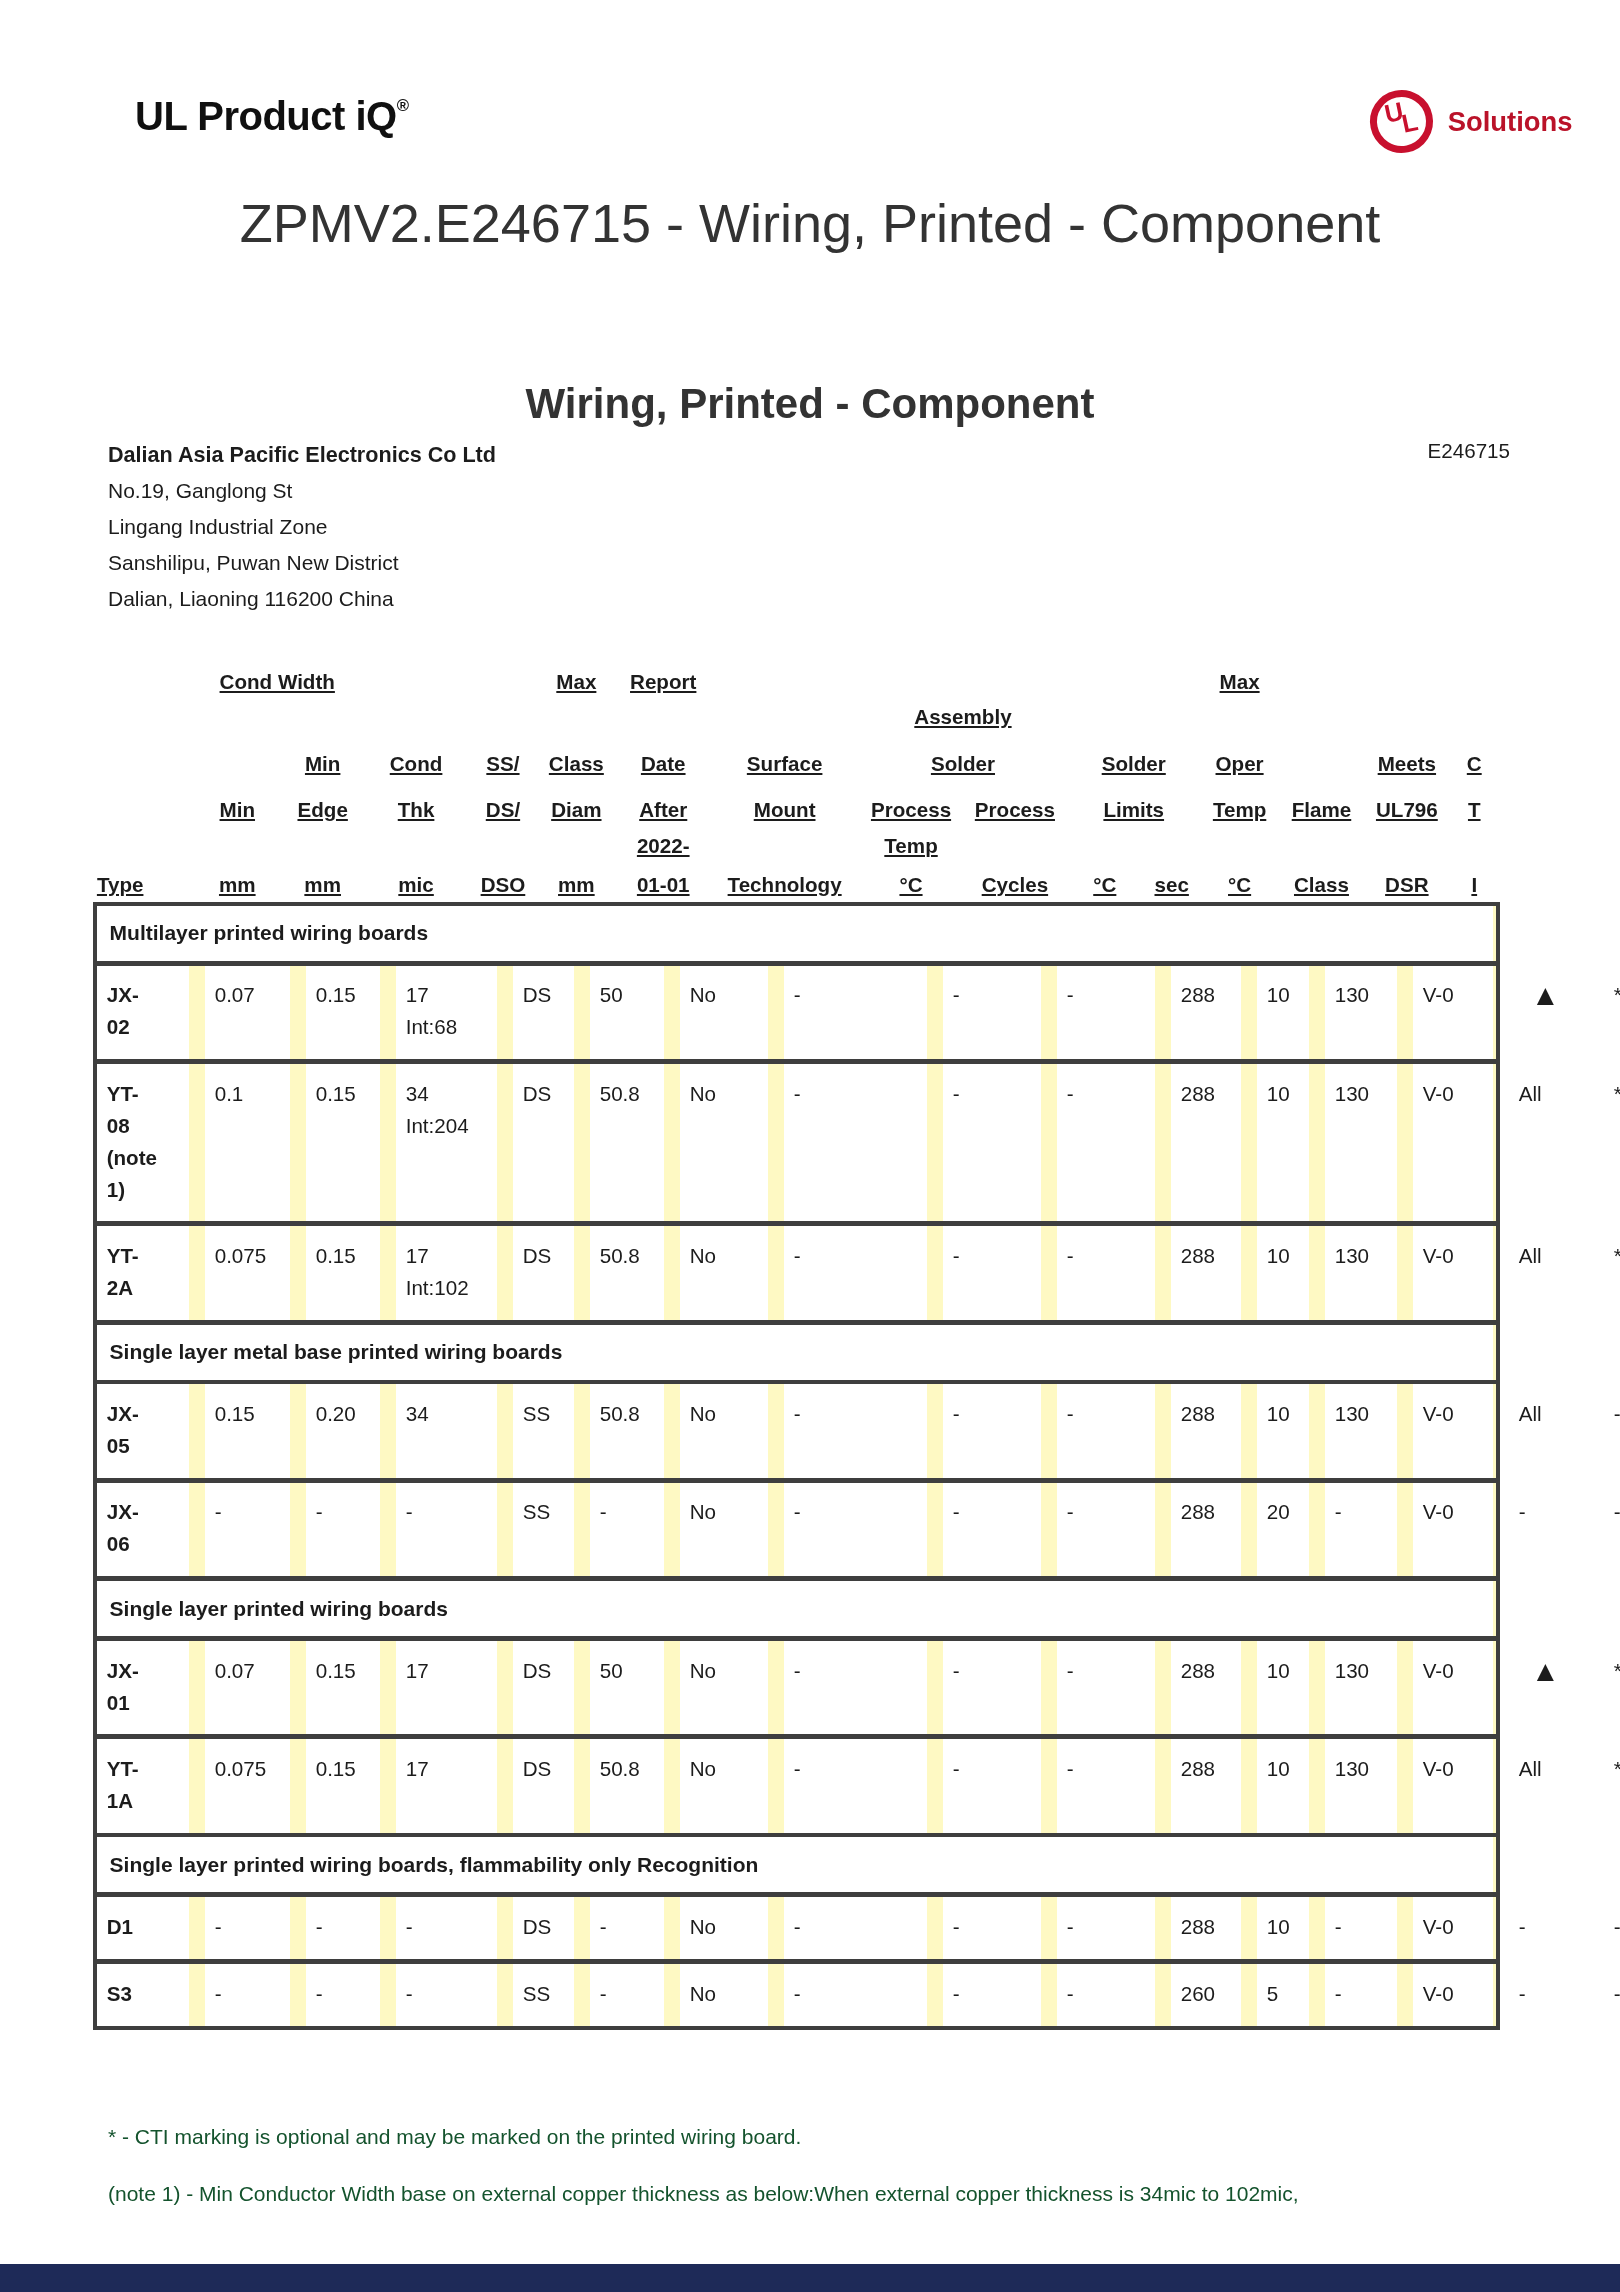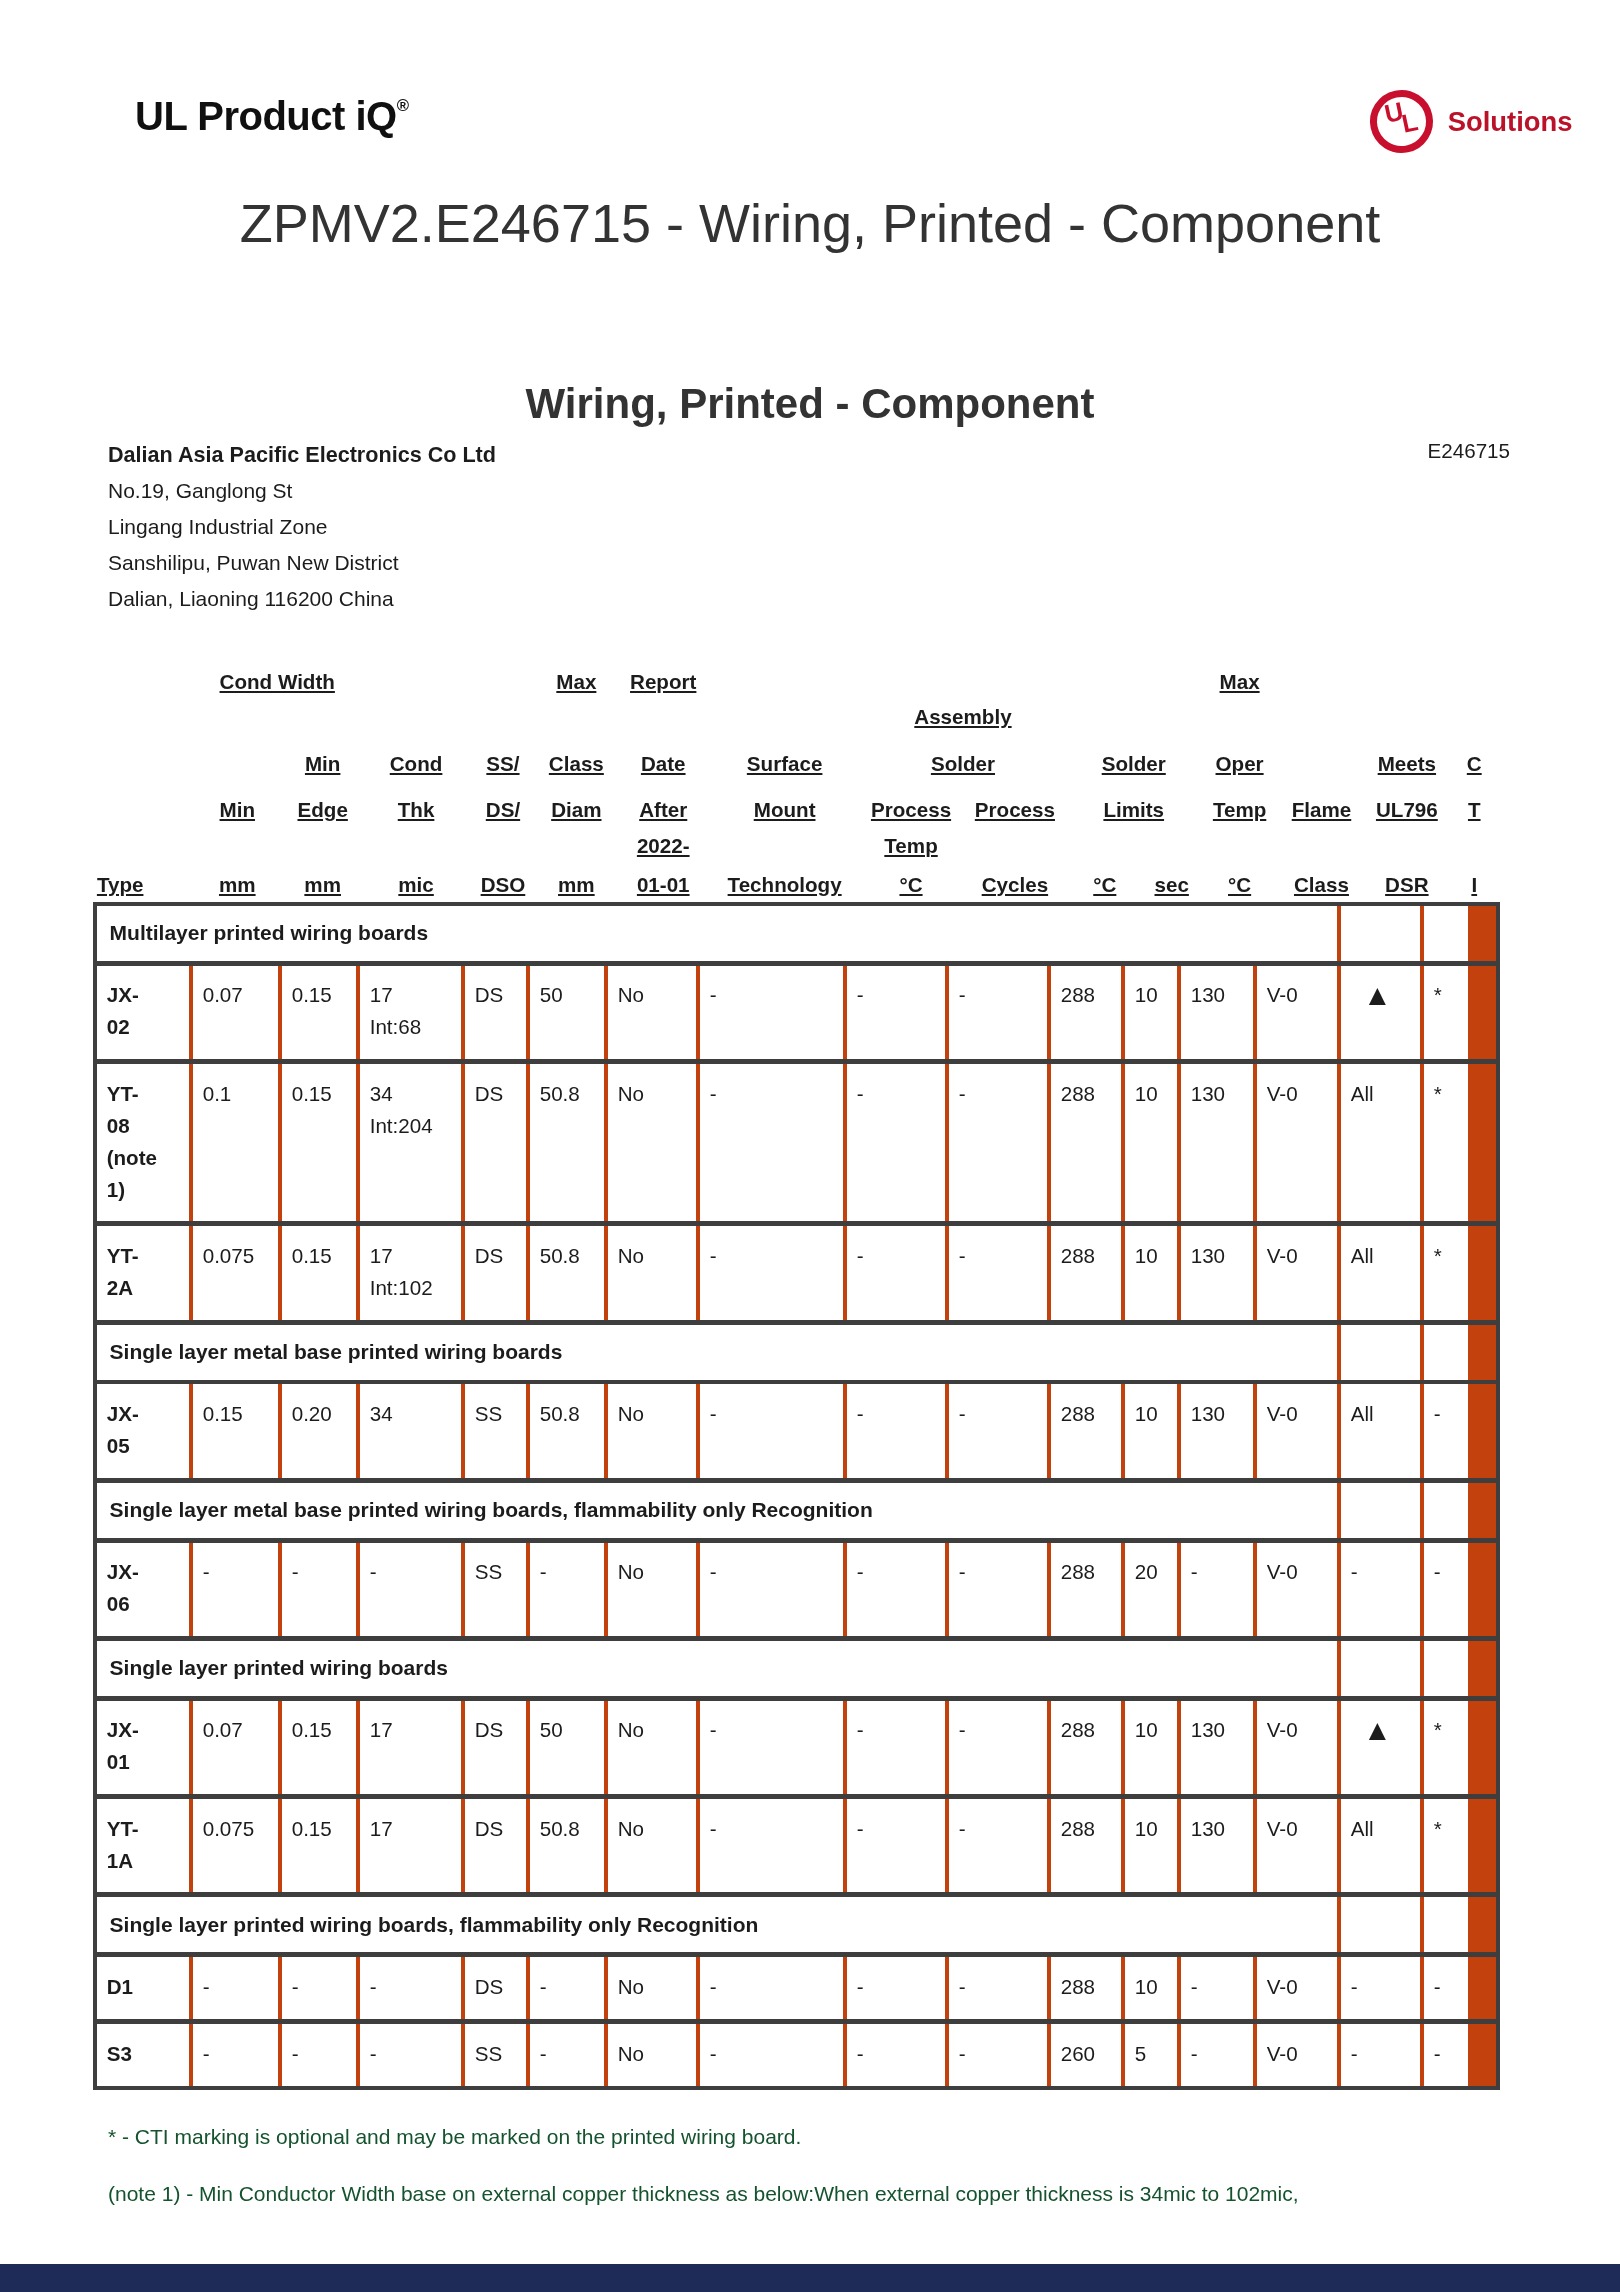--- a/index.html
+++ b/index.html
@@ -30,21 +30,21 @@
   
   :root{--cols:92px 85px 74px 101px 61px 74px 88px 143px 98px 98px 70px 52px 72px 80px 79px 44px;}
   .thead{position:absolute;left:93px;top:649px;width:1407px;box-sizing:border-box;
     padding:0 3.9px;display:grid;grid-template-columns:var(--cols);column-gap:5.9px;
     grid-template-rows:47px 35px 47px 46px 36px 39px;text-decoration:underline;}
   .hcell{display:flex;align-items:flex-end;justify-content:center;font-weight:700;
     font-size:20.6px;padding-bottom:2px;text-align:center;white-space:nowrap;}
   
   .ptable{position:absolute;left:93px;top:902px;width:1407px;box-sizing:border-box;
     background:#3e3e3e;padding:3.9px;display:flex;flex-direction:column;gap:4.9px;}
-  .trow{display:grid;grid-template-columns:var(--cols);column-gap:4px;background:#c2410c;}
+  .trow{display:grid;grid-template-columns:var(--cols);column-gap:16px;background:#fef9c3;}
   .cell{background:#fff;font-size:20.6px;line-height:32px;padding:13.7px 5.9px 15.7px 9.8px;
     white-space:pre-line;min-height:62px;box-sizing:border-box;}
   .type{font-weight:700;}
   .tri{text-align:center;font-size:29px;padding-left:0;}
   .band{grid-column:1 / 15;background:#fff;display:flex;align-items:center;
     font-weight:700;font-size:21px;padding-left:12.7px;min-height:55px;box-sizing:border-box;}
   .bandcell{background:#fff;}
   
   .fn{position:absolute;left:108px;font-size:21px;color:#14532d;white-space:nowrap;}
   .fn1{top:2125px;}
@@ -213,25 +213,20 @@
       <div class="cell">-</div>
       <div class="cell">-</div>
       <div class="cell">288</div>
       <div class="cell">10</div>
       <div class="cell">130</div>
       <div class="cell">V-0</div>
       <div class="cell">All</div>
       <div class="cell">-</div>
     </div>
     <div class="trow">
-      <div class="band">Single layer metal base printed wiring boards, flammability only Recognition</div>
-      <div class="bandcell"></div>
-      <div class="bandcell"></div>
-    </div>
-    <div class="trow">
       <div class="cell type">JX-
 06</div>
       <div class="cell">-</div>
       <div class="cell">-</div>
       <div class="cell">-</div>
       <div class="cell">SS</div>
       <div class="cell">-</div>
       <div class="cell">No</div>
       <div class="cell">-</div>
       <div class="cell">-</div>

